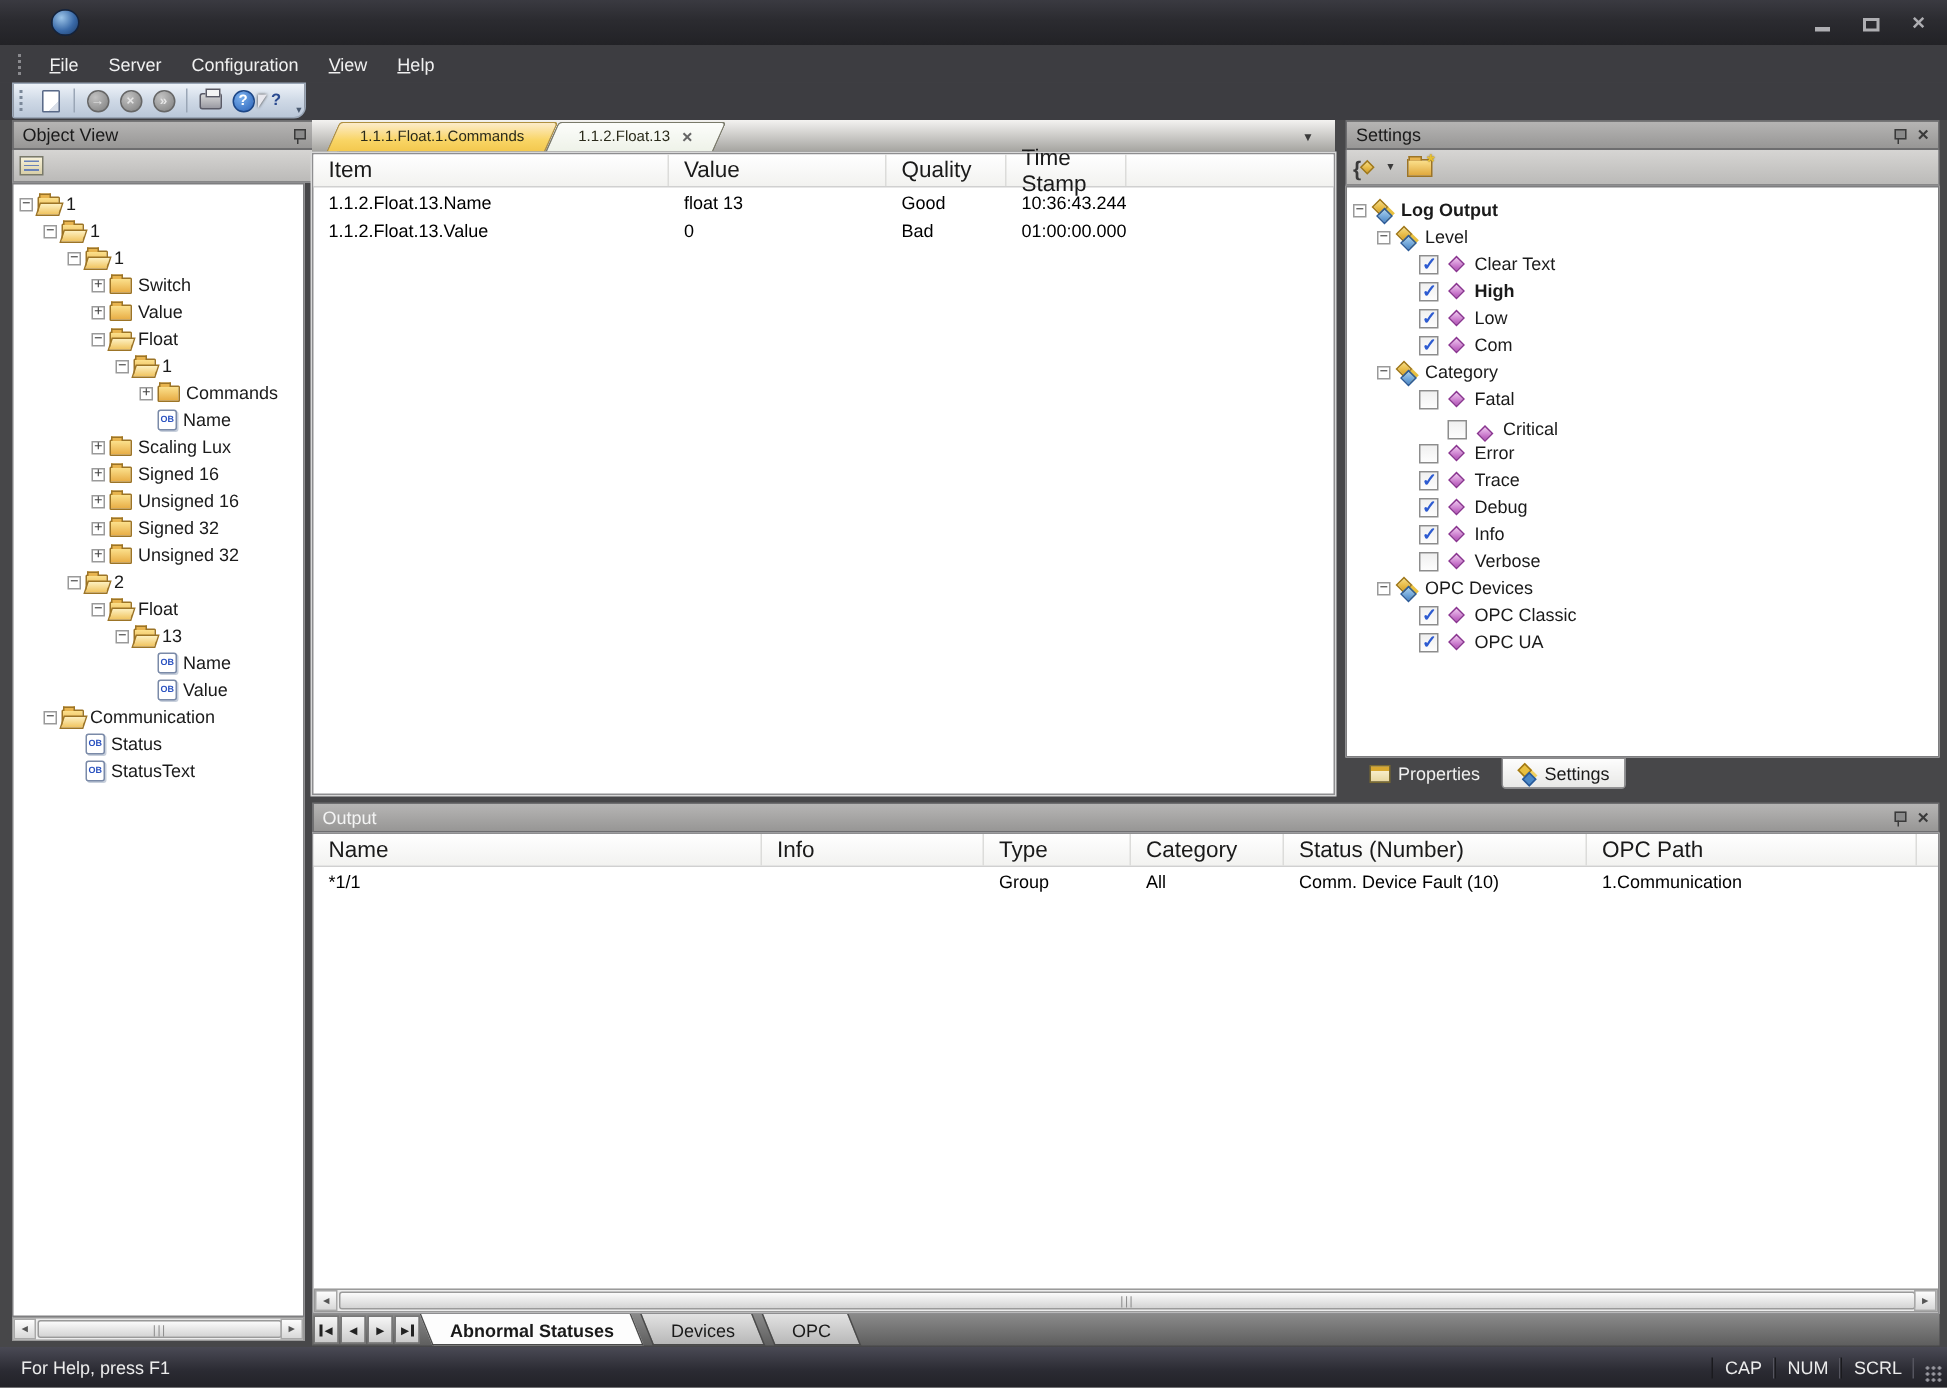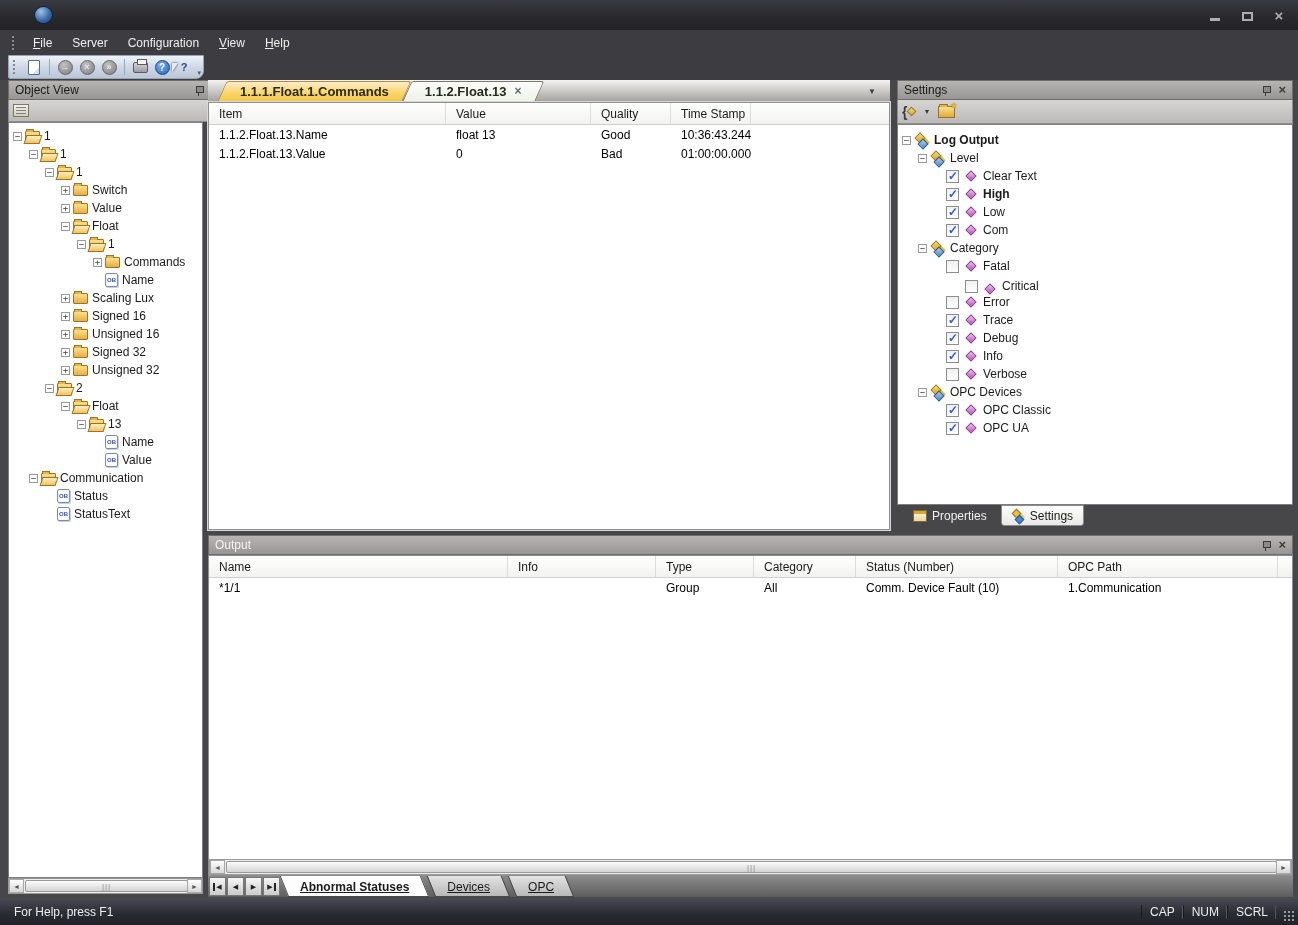--- a/index.html
+++ b/index.html
@@ -101,28 +101,28 @@
     display:flex; align-items:center; justify-content:center; color:#8a8a8a; font-size:8px; letter-spacing:1px; }
 
   
   .doc-area { position:absolute; left:208px; top:80px; width:682px; height:450px; }
   .doc-tabstrip { position:relative; height:22px; background:linear-gradient(#f4f3f1,#a5a4a0); border-bottom:1px solid #6e6e6e;
     display:flex; align-items:flex-end; padding-left:14px; }
   .doc-tab { position:relative; height:20px; padding:0 18px; display:flex; align-items:center; gap:8px; }
   .doc-tab .bg { position:absolute; inset:0; transform:skewX(-24deg); border:1px solid #8a8a7a; border-bottom:none; border-radius:3px 3px 0 0; }
   .doc-tab.inactive .bg { background:linear-gradient(#fdeccb,#f9d565 60%,#f3c84e); border-color:#b09040; }
   .doc-tab.active .bg { background:linear-gradient(#fcfdfb,#eef2e8); border-color:#7a7a6a; }
-  .doc-tab .lbl { position:relative; font-weight:bold; font-size:13px; color:#2a2a1a; }
+  .doc-tab .lbl { position:relative; font-weight:normal; font-size:10px; color:#2a2a1a; }
   .doc-tab .tab-close { position:relative; font-size:12px; font-weight:bold; color:#666; line-height:10px; }
   .tab-dropdown { position:absolute; right:14px; top:7px; font-size:8px; color:#3a3a3a; }
   .doc-content { position:absolute; left:0; top:22px; width:682px; height:428px; background:#fff; border:1px solid #8e8e90; outline:1px solid #d8d8d8; }
 
   
   .tbl-header { display:flex; height:22px; background:linear-gradient(#ffffff,#f2f2f0); border-bottom:1px solid #d0d0d0; }
-  .th { display:flex; align-items:center; padding-left:10px; border-right:1px solid #dcdcda; font-size:12px; color:#1a1a1a; }
+  .th { display:flex; align-items:center; padding-left:10px; border-right:1px solid #dcdcda; font-size:15px; color:#1a1a1a; }
   .th.filler { flex:1; border-right:none; }
   .tr { display:flex; height:19px; }
   .td { display:flex; align-items:center; padding-left:10px; overflow:hidden; white-space:nowrap; font-size:12px; color:#000; }
 
   
   .settings-panel { position:absolute; left:897px; top:80px; width:396px; height:450px; }
   .sp-toolbar { height:24px; }
   .ico-logset { display:flex; align-items:center; gap:1px; }
   .ico-logset .brace { font-size:14px; font-weight:bold; color:#3a3a3a; }
   .mini-diamond { width:7px; height:7px; transform:rotate(45deg); background:linear-gradient(135deg,#f8dc7a,#d8a020); border:1px solid #a07818; }
@@ -558,21 +558,21 @@
       <span class="nav-btns">
         <span class="nav-btn">
             <span class="bar-l">◀</span>
           </span>
         <span class="nav-btn">◀</span>
         <span class="nav-btn">▶</span>
         <span class="nav-btn">
             <span class="bar-r">▶</span>
           </span>
       </span>
-      <span id="op-tabs" style="display:flex;align-items:stretch;gap:6px;text-decoration:underline;">
+      <span id="op-tabs" style="display:flex;align-items:stretch;gap:6px;">
           <div class="op-tab active">
             <span class="bg"></span>
             <span class="lbl">Abnormal Statuses</span>
           </div>
           <div class="op-tab inactive">
             <span class="bg"></span>
             <span class="lbl">Devices</span>
           </div>
           <div class="op-tab inactive">
             <span class="bg"></span>

